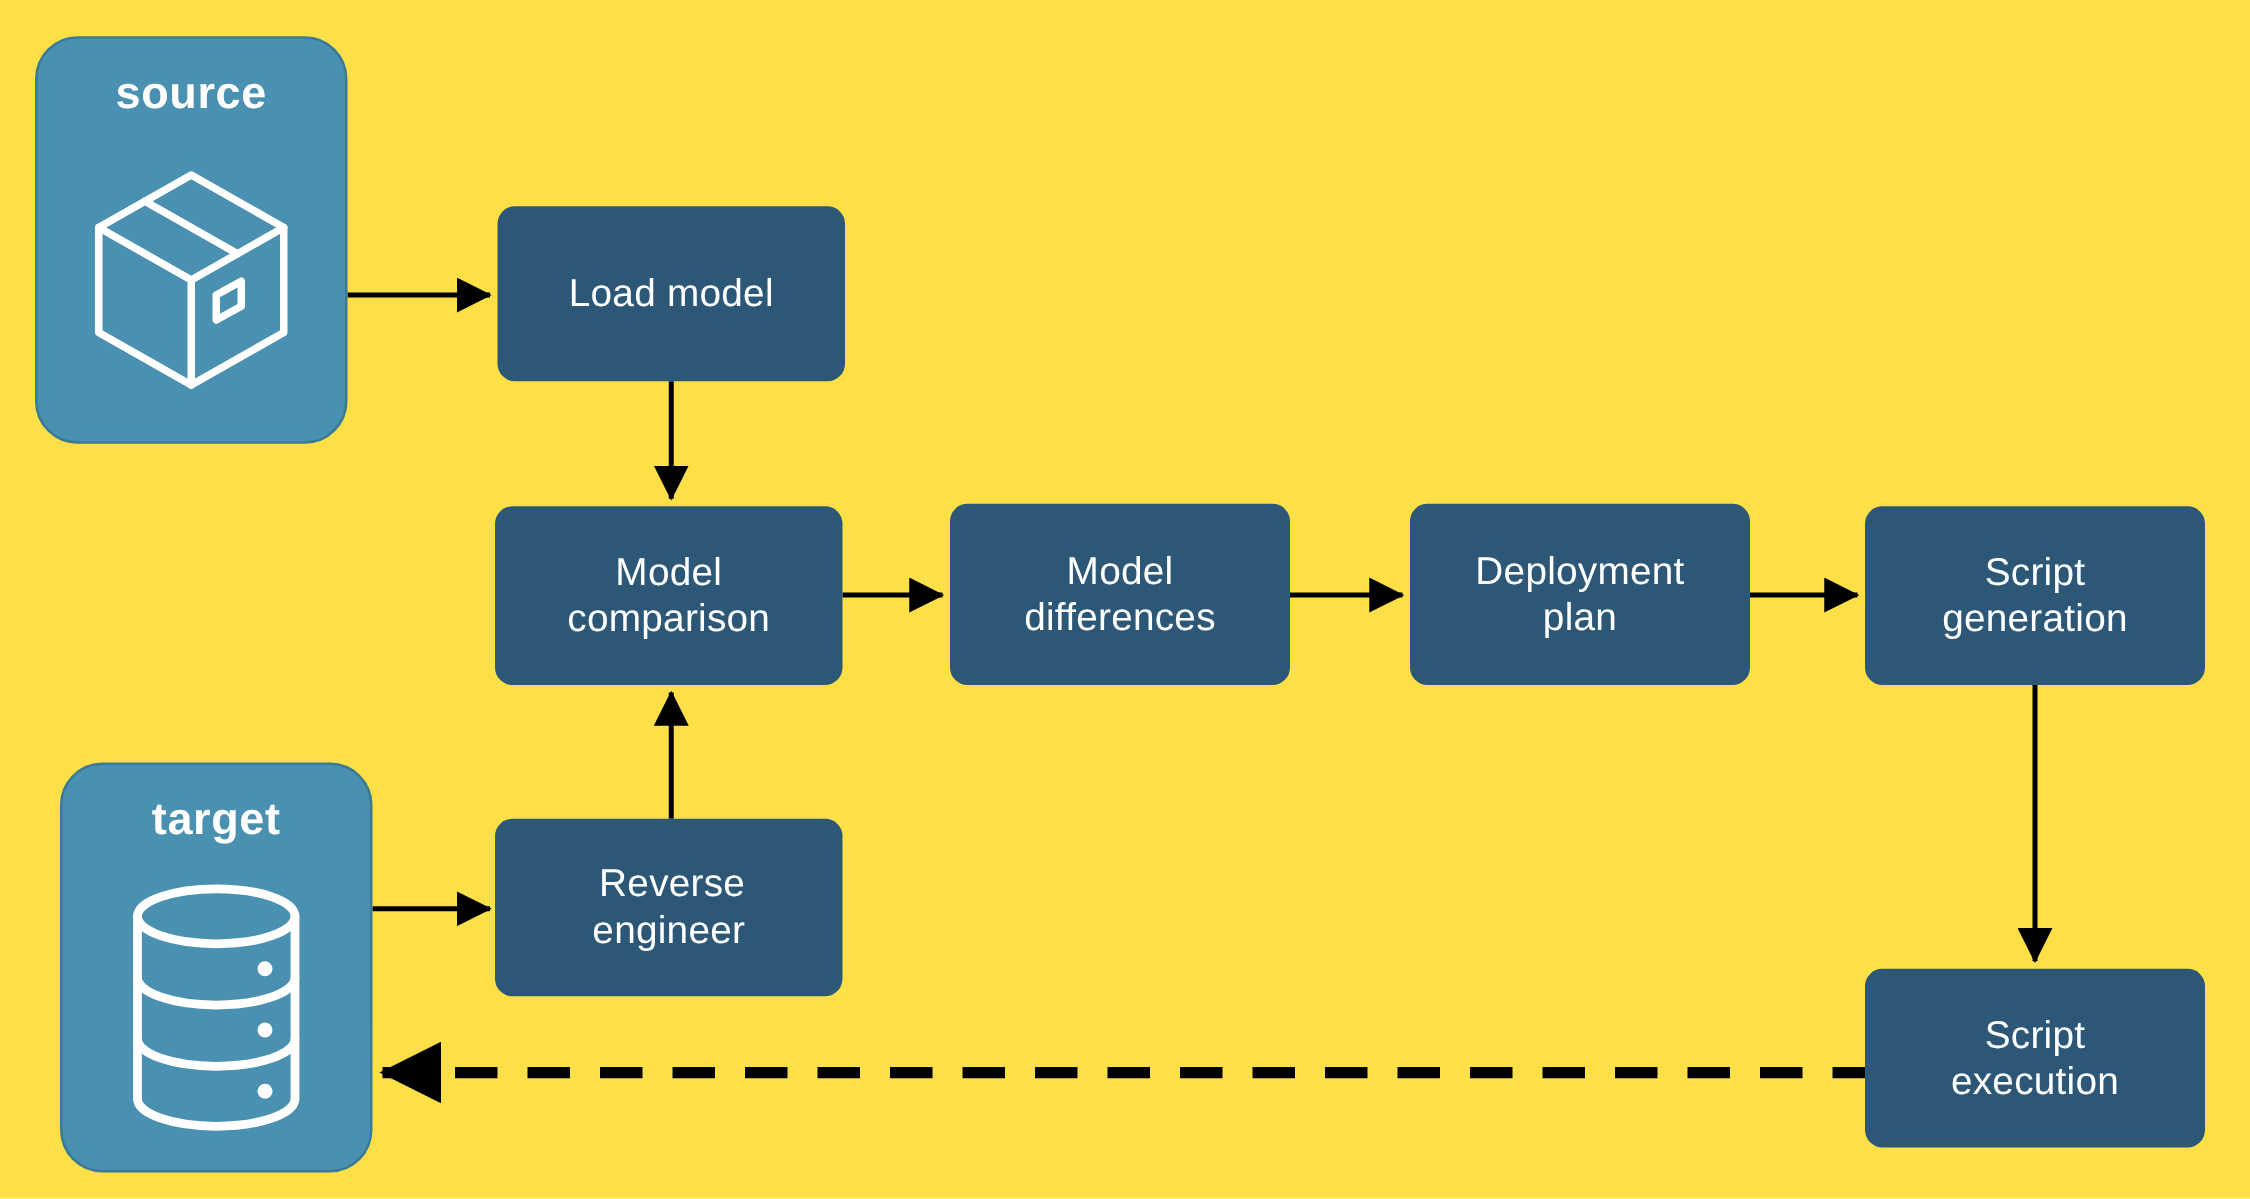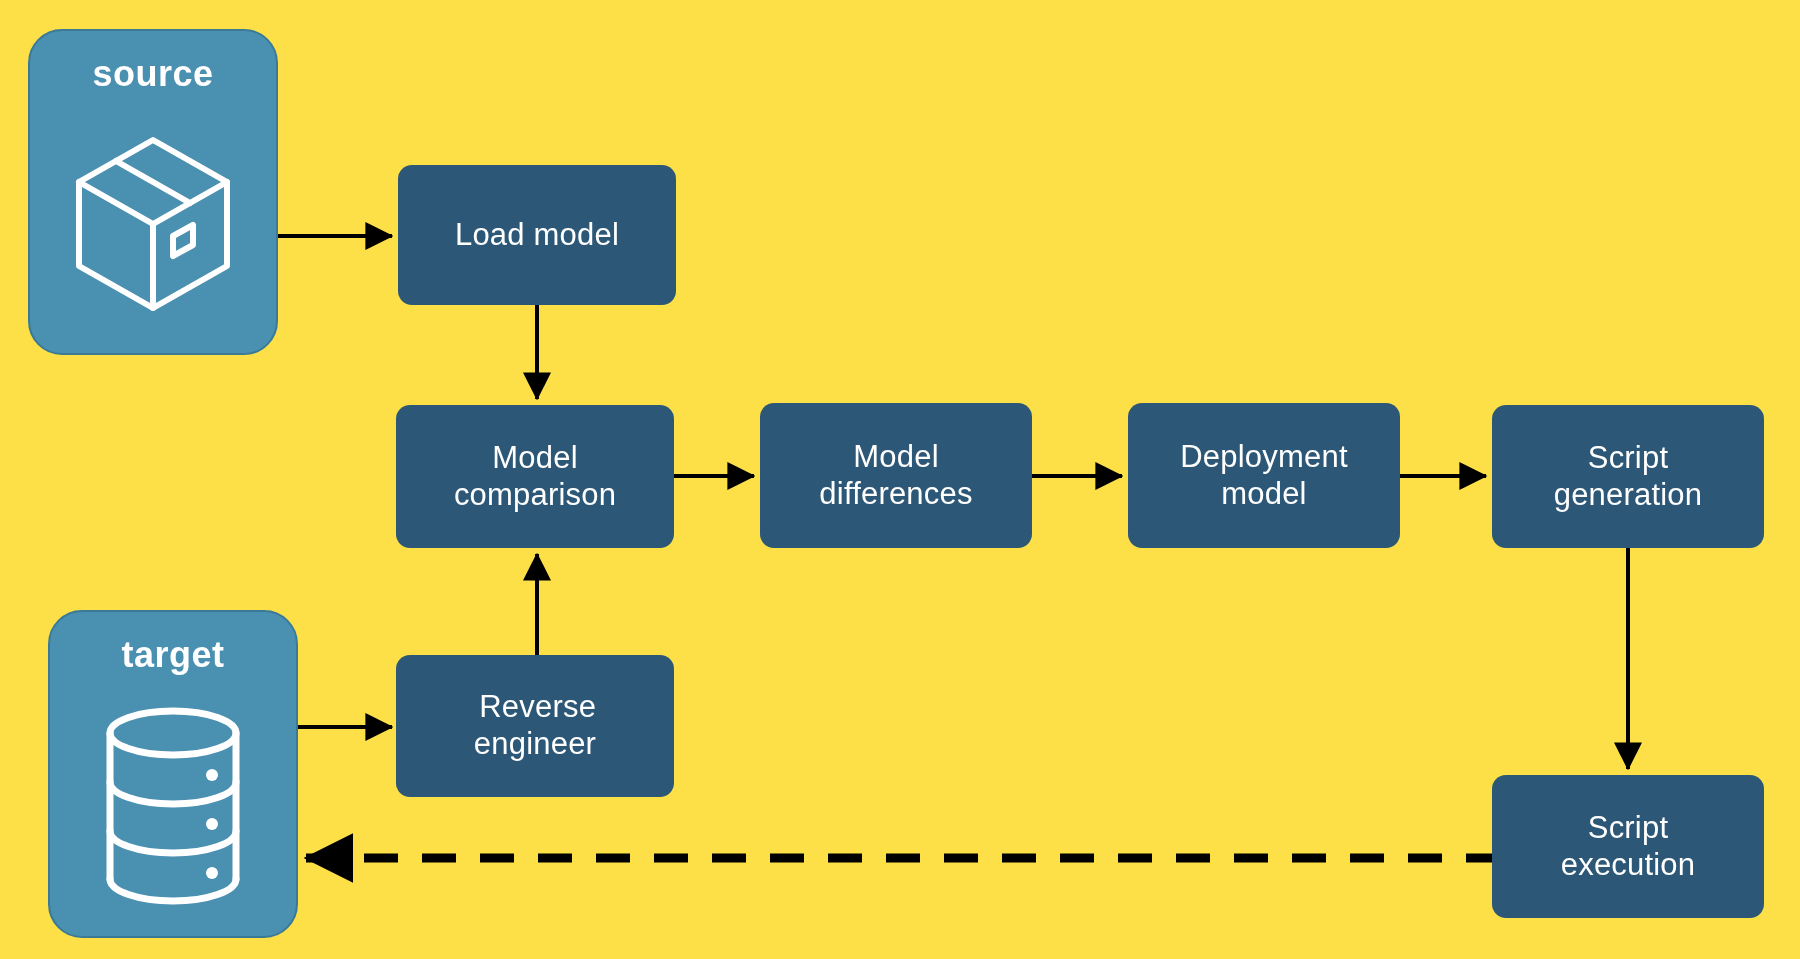--- a/index.html
+++ b/index.html
@@ -150,21 +150,21 @@
 comparison</span>
   </div>
 
   <div class="node proc" style="left:760px; top:403px; width:272px; height:145px;">
     <span class="label">Model
 differences</span>
   </div>
 
   <div class="node proc" style="left:1128px; top:403px; width:272px; height:145px;">
     <span class="label">Deployment
-model</span>
+plan</span>
   </div>
 
   <div class="node proc" style="left:1492px; top:405px; width:272px; height:143px;">
     <span class="label">Script
 generation</span>
   </div>
 
   <div class="node proc" style="left:396px; top:655px; width:278px; height:142px;text-align:right;">
     <span class="label">Reverse
 engineer</span>

